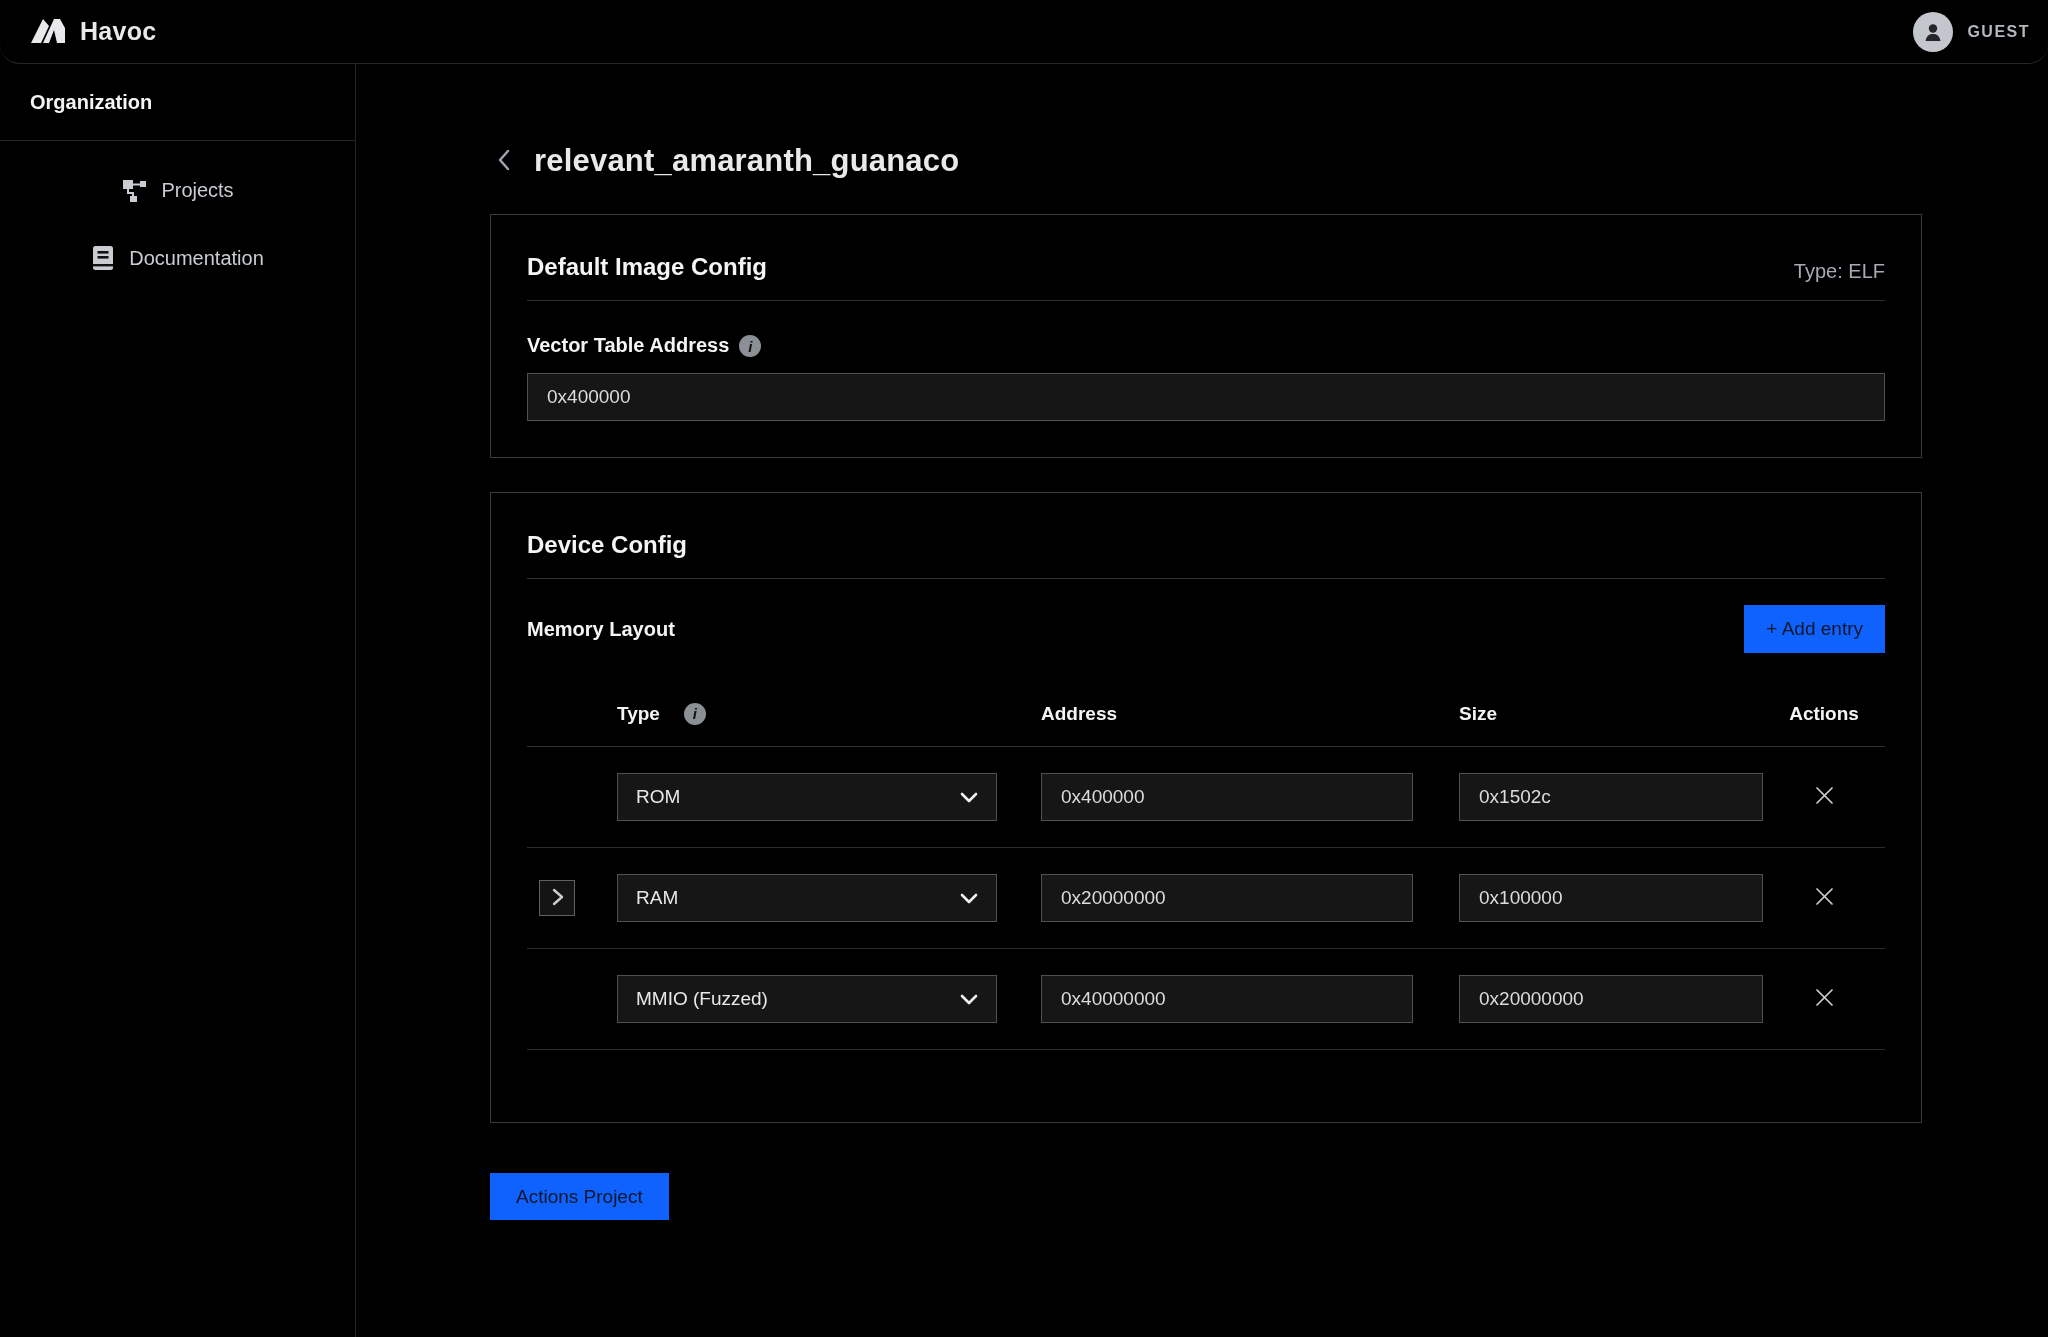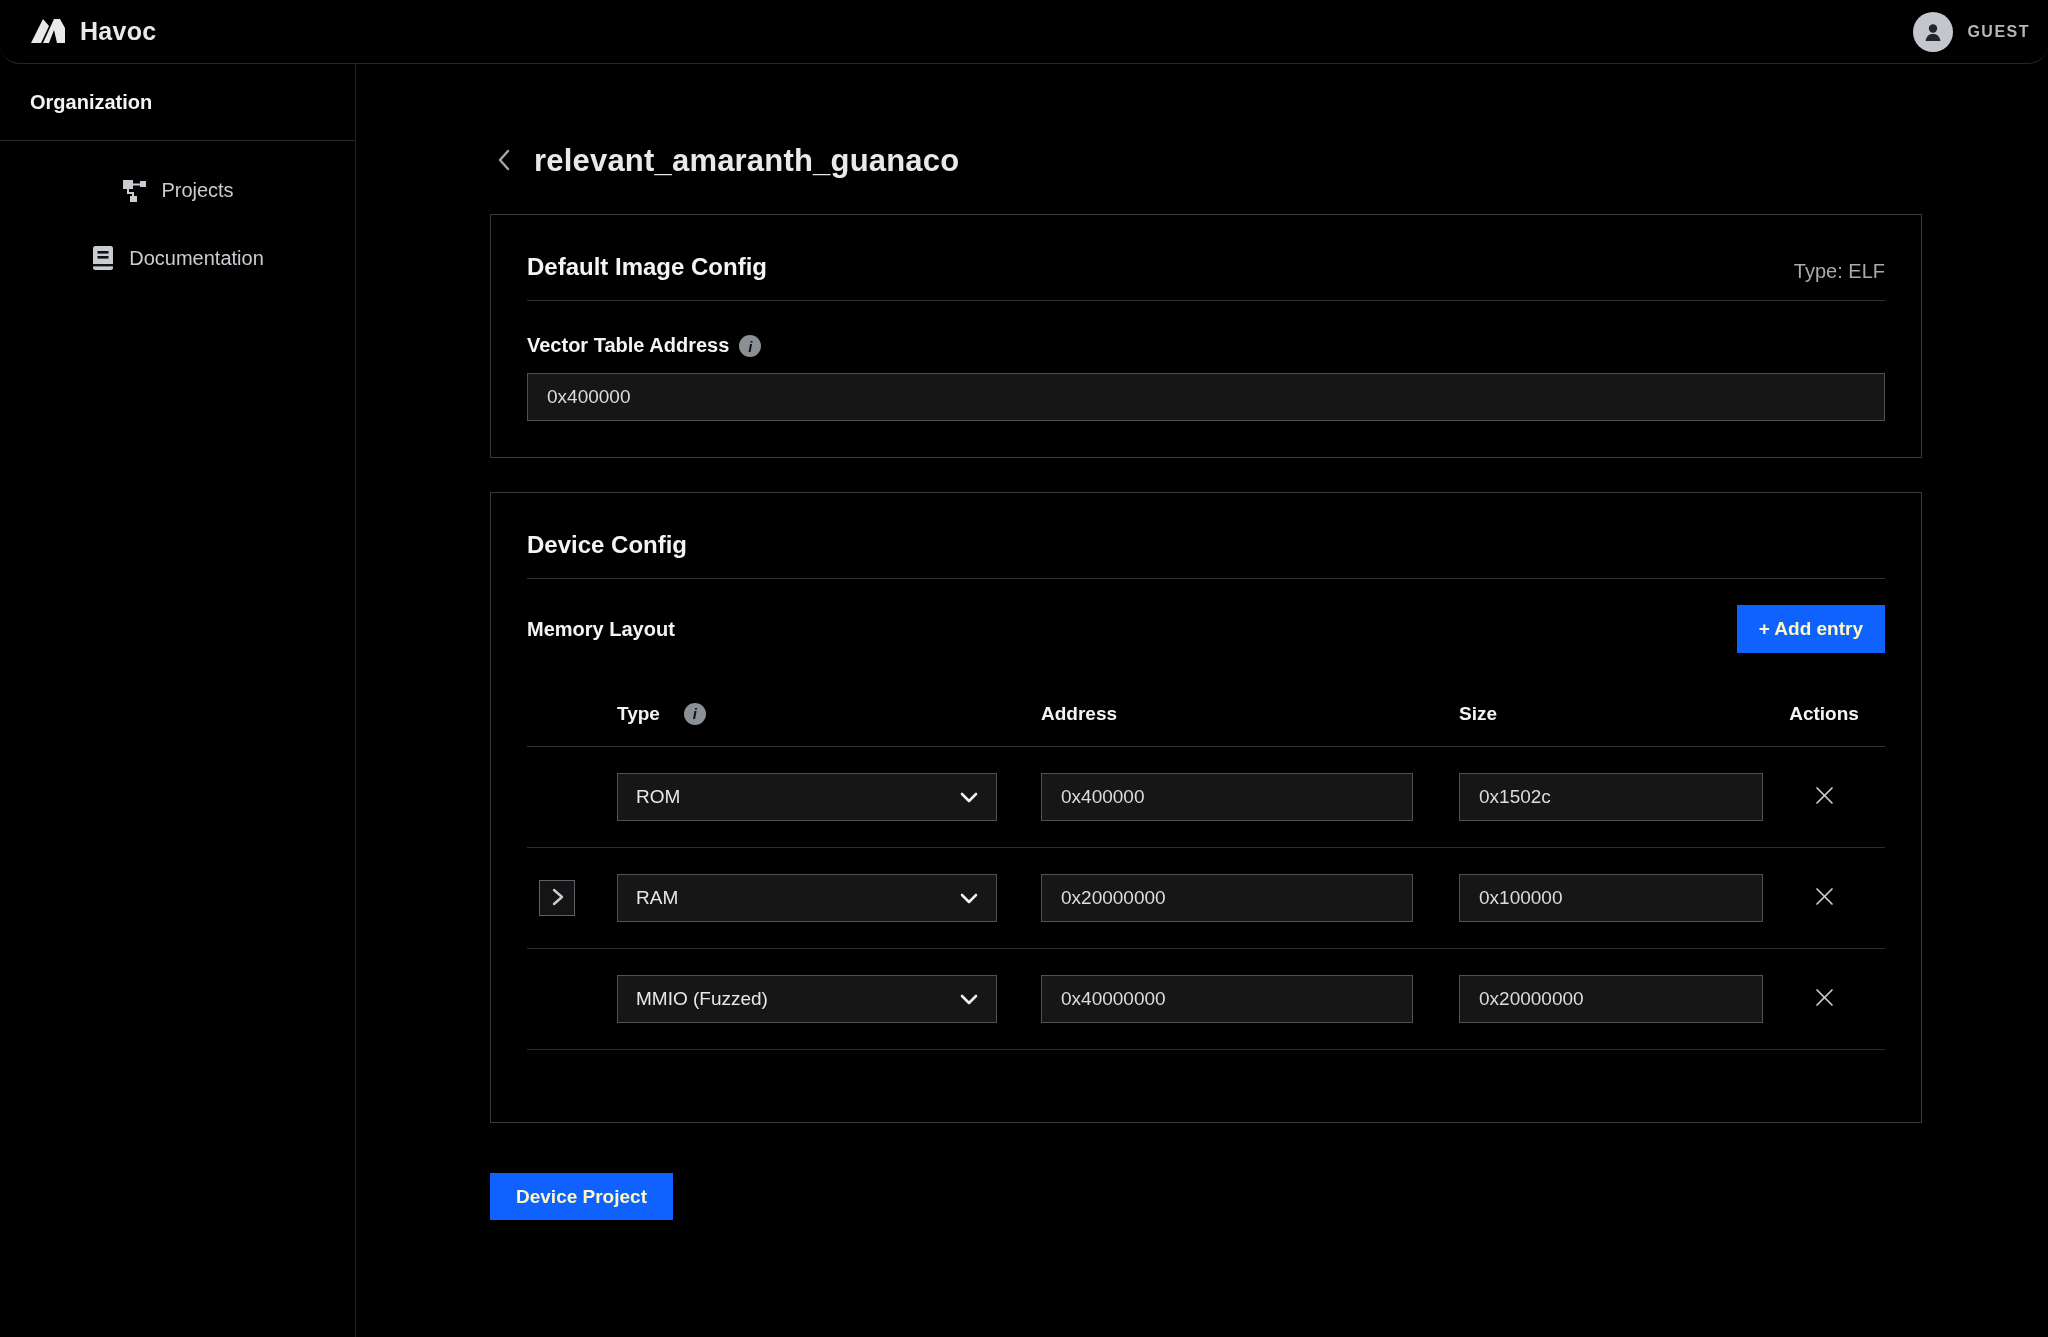--- a/index.html
+++ b/index.html
@@ -82,23 +82,23 @@
     width: 100%; height: 48px; margin-top: 16px;
     background: #161616; border: 1px solid #4d5158;
     color: #dcdce0; font-size: 19px; font-family: inherit;
     padding: 0 19px; outline: none;
   }
 
   
   .mem-row { margin-top: 26px; display: flex; align-items: center; justify-content: space-between; }
   .mem-label { font-size: 20px; font-weight: 600; color: #f4f4f4; }
   .btn-blue {
-    background: #0f62fe; border: none; color: #fef9c3; cursor: pointer;
+    background: #0f62fe; border: none; color: #0f172a; cursor: pointer;
     font-size: 19px; font-family: inherit;
-    height: 48px; padding: 0 22px; font-weight: bold;
+    height: 48px; padding: 0 22px;
   }
 
   
   .mem-table { margin-top: 28px; margin-bottom: 36px; }
   .t-head {
     display: flex; align-items: center; height: 66px;
     border-bottom: 1px solid #333;
     font-size: 19px; font-weight: 600; color: #f4f4f4;
   }
   .t-row {
@@ -351,18 +351,18 @@
             <line x1="18" y1="3" x2="3" y2="18"></line>
           </svg>
         </span>
       </button>
     </div>
   </div>
 </div>
           </div>
         </section>
 
-        <button class="btn-blue create-btn">Device Project</button>
+        <button class="btn-blue create-btn">Actions Project</button>
 
       </div>
     </main>
   </div>
 </div>
 
 </body></html>

